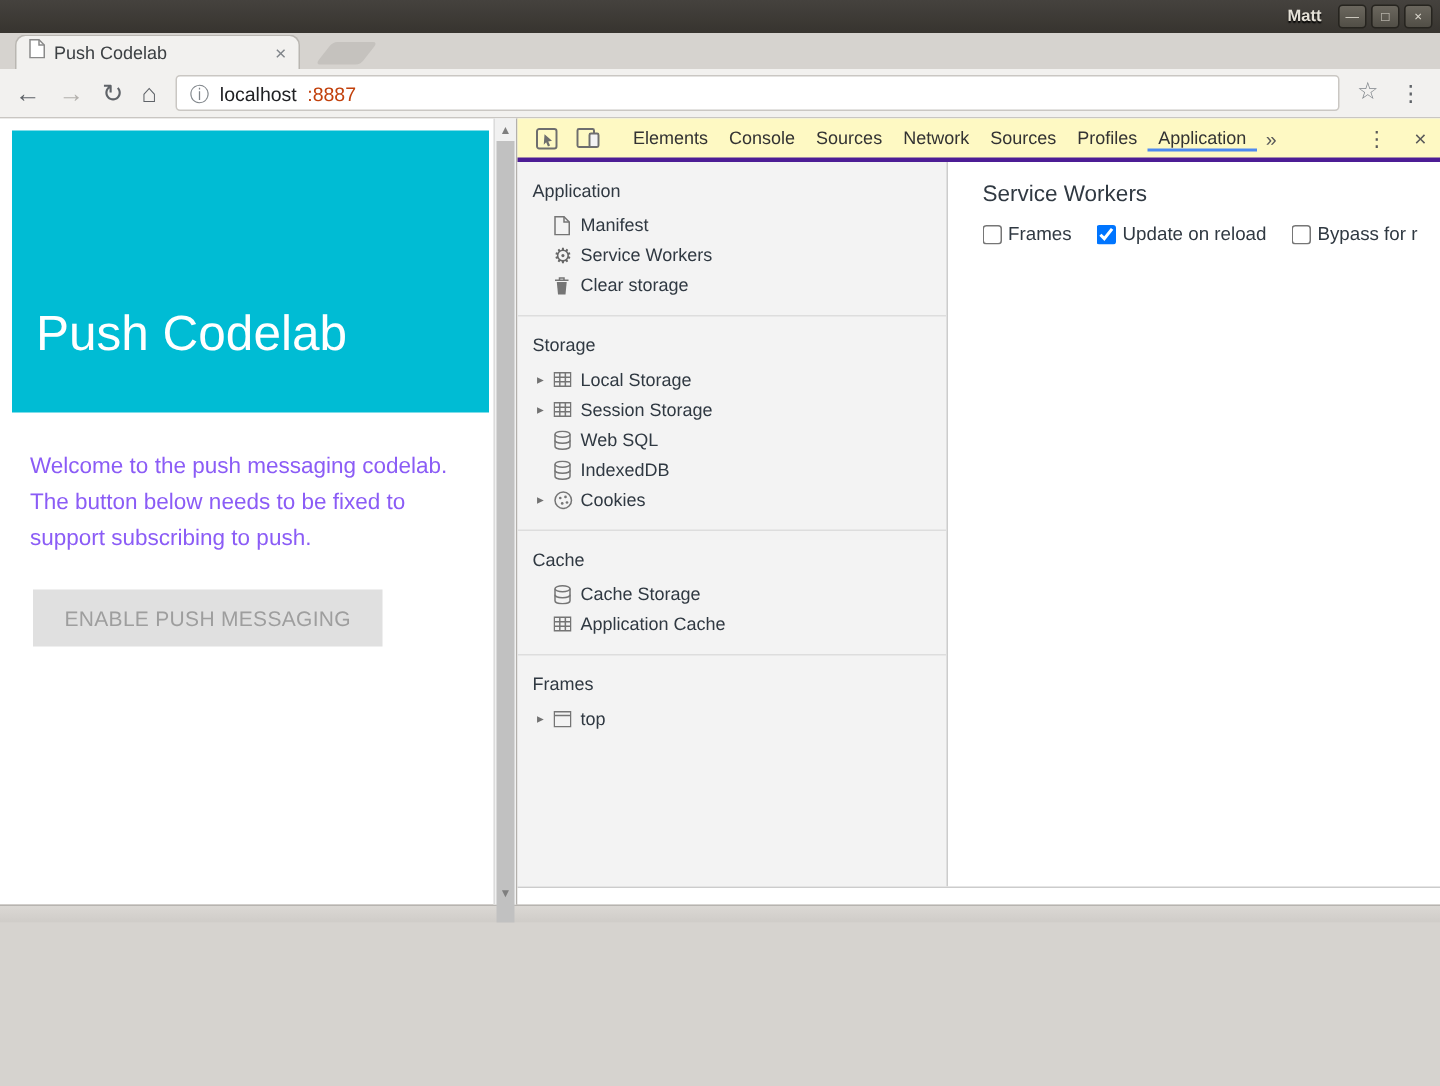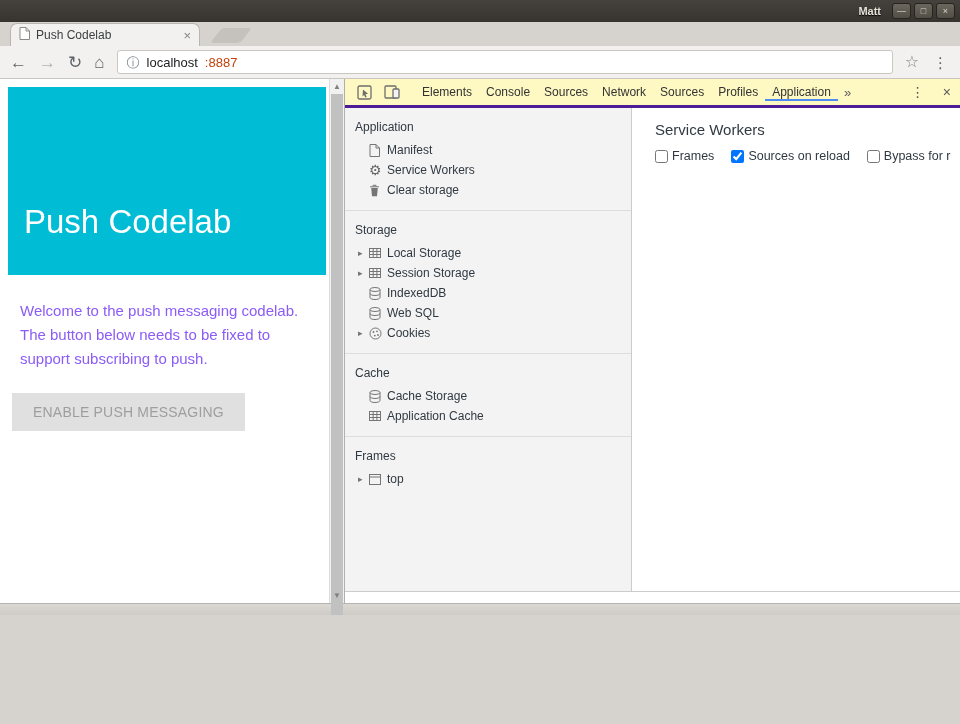--- a/index.html
+++ b/index.html
@@ -32,21 +32,21 @@
 
   
   .content { flex: 1; display: flex; min-height: 0; }
 
   
   .page { width: 344px; background: #fff; display: flex; flex: 0 0 auto; }
   .page-inner { flex: 1; padding: 8px 0 0 8px; min-width: 0; }
   .hero { height: 188px; margin-right: 3px; background: #00bcd4; display: flex; align-items: flex-end; padding: 0 0 34px 16px; }
   .hero h1 { margin: 0; color: #ffffff; font-size: 33px; font-weight: 400; }
   .page p { width: 300px; margin: 24px 0 0 12px; font-size: 15px; line-height: 1.6; color: #8b5cf6; }
-  .push-btn { display: block; margin: 22px 0 0 4px; background: #e0e0e0; border: none; color: #9e9e9e; font-size: 14px; padding: 11px 21px; font-family: inherit; letter-spacing: 0.2px; }
+  .push-btn { display: block; margin: 22px 0 0 14px; background: #e0e0e0; border: none; color: #9e9e9e; font-size: 14px; padding: 11px 21px; font-family: inherit; letter-spacing: 0.2px; }
   .scrollbar { width: 15px; background: #f1f1f1; border-left: 1px solid #dcdcdc; position: relative; flex: 0 0 auto; }
   .scroll-arrow { position: absolute; left: 0; width: 100%; height: 15px; color: #7f7f7f; font-size: 8px; text-align: center; line-height: 15px; }
   .scroll-arrow.up { top: 0; }
   .scroll-arrow.down { bottom: 0; }
   .scroll-thumb { position: absolute; top: 15px; left: 1px; width: 12px; height: 545px; background: #c1c1c1; }
 
   
   .devtools { flex: 1; display: flex; flex-direction: column; border-left: 1px solid #b3b0ac; background: #fff; min-width: 0; }
   .dt-toolbar { height: 29px; background: #fef9c3; border-bottom: 3px solid #4c1d95; display: flex; align-items: center; flex: 0 0 auto; padding-left: 6px; }
   .dt-tool { display: flex; align-items: center; padding: 0 6px; }
@@ -229,32 +229,32 @@
             </div>
             <div class="tree-item">
               <span class="tree-arrow"></span>
               <span class="tree-icon">
                 <svg width="12" height="13" viewBox="0 0 12 13">
                     <ellipse cx="6" cy="2.5" rx="5" ry="2" fill="none" stroke="#757575"></ellipse>
                     <path d="M1 2.5 V10.5 C1 11.6 3.2 12.5 6 12.5 C8.8 12.5 11 11.6 11 10.5 V2.5" fill="none" stroke="#757575"></path>
                     <path d="M1 6.5 C1 7.6 3.2 8.5 6 8.5 C8.8 8.5 11 7.6 11 6.5" fill="none" stroke="#757575"></path>
                   </svg>
               </span>
-              <span class="tree-label">IndexedDB</span>
+              <span class="tree-label">Web SQL</span>
             </div>
             <div class="tree-item">
               <span class="tree-arrow"></span>
               <span class="tree-icon">
                 <svg width="12" height="13" viewBox="0 0 12 13">
                     <ellipse cx="6" cy="2.5" rx="5" ry="2" fill="none" stroke="#757575"></ellipse>
                     <path d="M1 2.5 V10.5 C1 11.6 3.2 12.5 6 12.5 C8.8 12.5 11 11.6 11 10.5 V2.5" fill="none" stroke="#757575"></path>
                     <path d="M1 6.5 C1 7.6 3.2 8.5 6 8.5 C8.8 8.5 11 7.6 11 6.5" fill="none" stroke="#757575"></path>
                   </svg>
               </span>
-              <span class="tree-label">Web SQL</span>
+              <span class="tree-label">IndexedDB</span>
             </div>
             <div class="tree-item">
               <span class="tree-arrow">▸</span>
               <span class="tree-icon">
                 <svg width="13" height="13" viewBox="0 0 13 13">
                     <circle cx="6.5" cy="6.5" r="5.5" fill="none" stroke="#757575"></circle>
                     <circle cx="4.5" cy="5" r="0.9" fill="#757575"></circle>
                     <circle cx="8" cy="4.3" r="0.9" fill="#757575"></circle>
                     <circle cx="5.8" cy="8.6" r="0.9" fill="#757575"></circle>
                     <circle cx="9" cy="8" r="0.9" fill="#757575"></circle>
@@ -310,21 +310,21 @@
 
         <div class="dt-main">
           <div class="sw-title">Service Workers</div>
           <div class="sw-checks">
             <label class="sw-check">
               <input type="checkbox" style="">
               <span>Frames</span>
             </label>
             <label class="sw-check">
               <input type="checkbox" checked="true" style="">
-              <span>Sources on reload</span>
+              <span>Update on reload</span>
             </label>
             <label class="sw-check">
               <input type="checkbox" style="">
               <span>Bypass for r</span>
             </label>
           </div>
         </div>
 
       </div>
 

